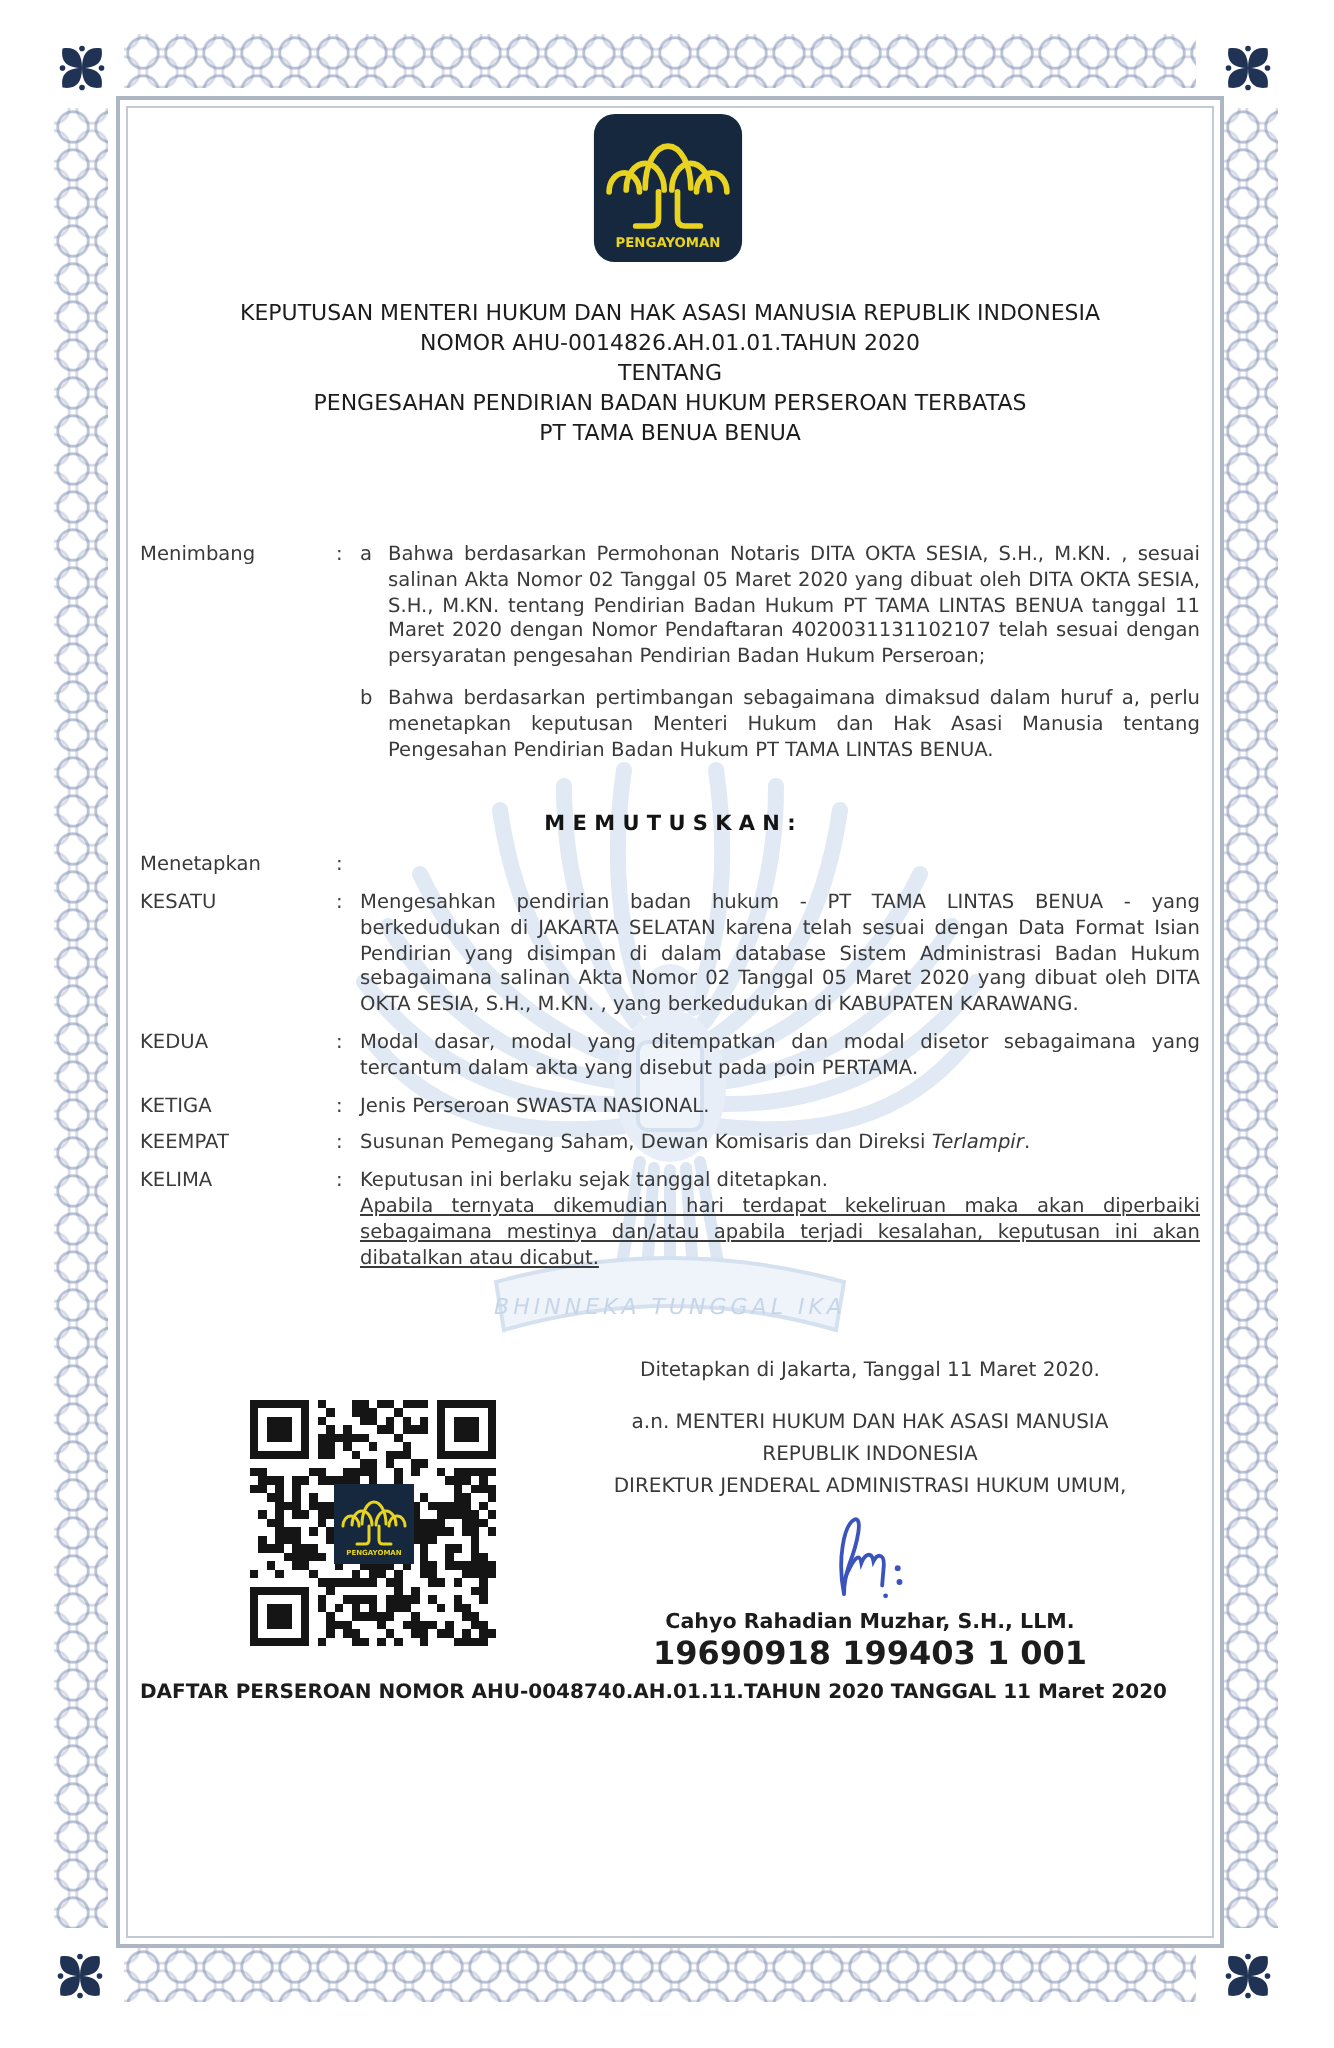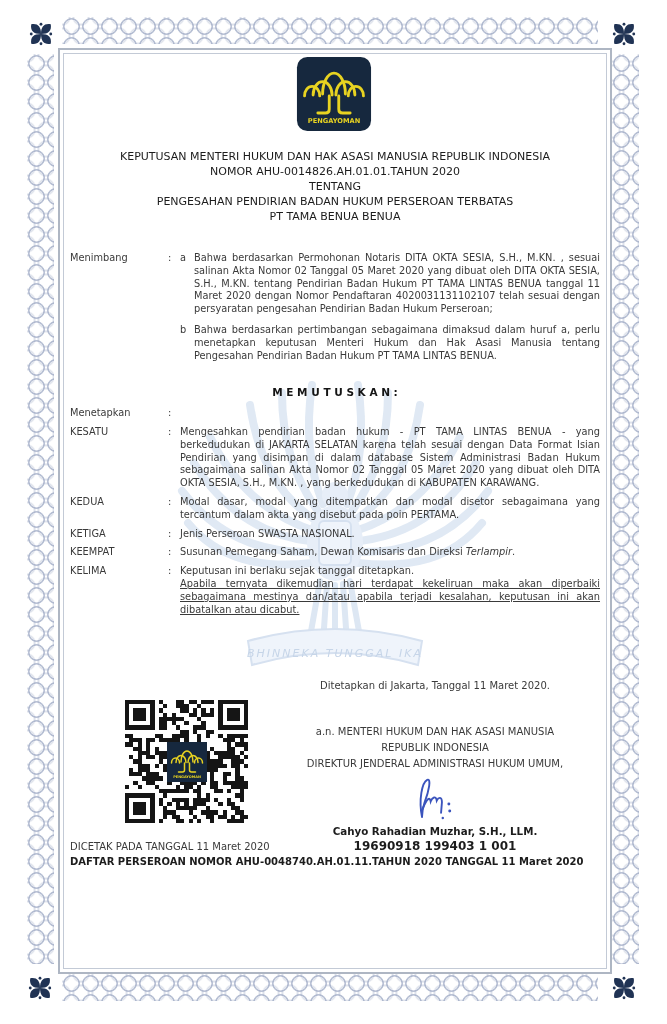--- a/index.html
+++ b/index.html
@@ -33,21 +33,21 @@
   .watermark{position:absolute;left:150px;top:285px;width:370px;height:430px;z-index:1;pointer-events:none;font-style:italic;}
   .watermark svg{width:100%;height:100%;}
 
   
   .logo-top{position:absolute;left:296px;top:56px;width:76px;height:76px;z-index:2;}
   .logo-top svg{width:100%;height:100%;}
   .title{position:absolute;left:70px;top:149px;width:530px;z-index:2;
          text-align:center;font-weight:normal;color:#1c1c1c;font-size:11px;line-height:15px;}
 
   
-  .main{position:absolute;left:70px;top:252px;width:530px;z-index:2;
+  .main{position:absolute;left:70px;top:272px;width:530px;z-index:2;
         font-size:9.8px;line-height:12.8px;}
   .row{display:flex;margin-bottom:6px;}
   .lbl{width:98px;flex:none;}
   .colon{width:12px;flex:none;}
   .content{flex:1;text-align:justify;}
   .item{display:flex;margin-bottom:8px;}
   .item:last-child{margin-bottom:0;}
   .letter{width:14px;flex:none;}
   .itext{flex:1;text-align:justify;}
   .memutuskan{text-align:center;font-weight:bold;color:#141414;font-size:10.5px;
@@ -55,24 +55,24 @@
   .para2{margin-top:0;text-decoration:underline;}
 
   
   .qr{position:absolute;left:125px;top:700px;width:123px;height:123px;z-index:3;}
   .qr svg.qrgrid{width:100%;height:100%;}
   .qr .logo-overlay{position:absolute;left:50%;top:50%;transform:translate(-50%,-50%);
                     width:40px;height:40px;}
   .qr .logo-overlay svg{width:100%;height:100%;}
   .right-block{position:absolute;left:270px;top:678px;width:330px;z-index:2;
                text-align:center;font-size:10px;line-height:16px;}
-  .place-date{margin-bottom:30px;}
+  .place-date{margin-bottom:10px;}
   .sig{width:86px;height:52px;margin:0 auto;display:block;}
   .signer-name{font-weight:bold;color:#1c1c1c;font-size:10.3px;line-height:15px;}
-  .signer-nip{font-weight:bold;color:#1c1c1c;font-size:12px;line-height:15px;}
+  .signer-nip{font-weight:bold;color:#1c1c1c;font-size:16px;line-height:15px;}
 
   .footer{position:absolute;left:70px;top:840px;width:530px;z-index:2;
           font-size:10px;line-height:14.5px;}
   .footer .registry{font-weight:bold;color:#1c1c1c;}
 </style>
 </head>
 <body>
 
 <div class="page">
 
@@ -588,17 +588,16 @@
         <circle cx="61" cy="37" r="1.7"></circle>
         <circle cx="62" cy="45" r="1.7"></circle>
         <circle cx="54" cy="53" r="1.4"></circle>
       </g>
     </svg>
     <div class="signer-name">Cahyo Rahadian Muzhar, S.H., LLM.</div>
     <div class="signer-nip">19690918 199403 1 001</div>
   </div>
 
   <div class="footer">
-    <div class="printed">DICETAK PADA TANGGAL 11 Maret 2020</div>
     <div class="registry">DAFTAR PERSEROAN NOMOR AHU-0048740.AH.01.11.TAHUN 2020 TANGGAL 11 Maret 2020</div>
   </div>
 
 </div>
 
 </body></html>

